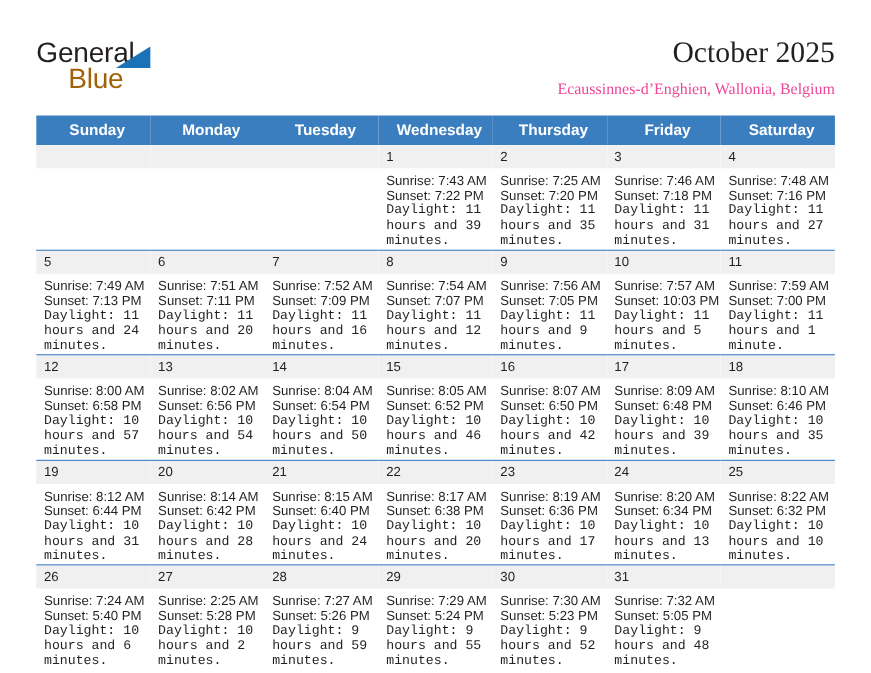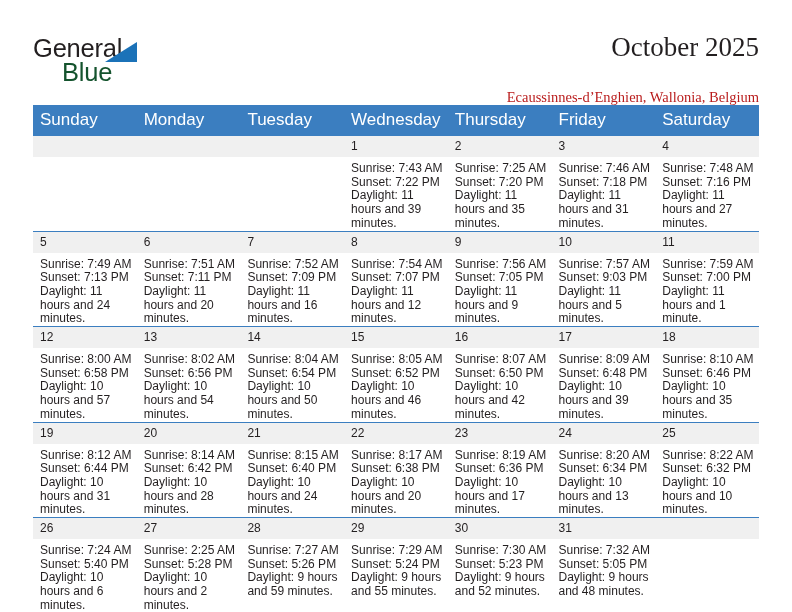--- a/index.html
+++ b/index.html
@@ -42,58 +42,58 @@
     width: 32px; height: 20px;
     background: #1b72b8;
     clip-path: polygon(0 100%, 100% 100%, 0 0);
     transform: scaleX(-1);
   }
   .logo-blue {
     position: absolute;
     left: 29px; top: 24px;
     font-size: 25.5px;
     letter-spacing: -0.2px;
-    color: #14532d;
+    color: #a16207;
     font-family: "Liberation Sans", sans-serif;
   }
 
   .titles {
     position: absolute;
     right: 0; top: 0;
     text-align: right;
     font-family: Liberation Serif, serif;
   }
   .cal-title {
     font-size: 27px;
     color: #231f20;
     line-height: 34px;
     white-space: nowrap;
   }
   .cal-subtitle {
     font-size: 14.5px;
-    color: #b91c1c;
+    color: #ec4899;
     line-height: 20px;
-    margin-top: 23px;
+    margin-top: 7px;
     white-space: nowrap;
   }
 
   
   .calendar {
     position: absolute;
     left: 33px; top: 105px;
     width: 726px;
     border-collapse: collapse;
     table-layout: fixed;
   }
   .calendar th {
     background: #3b7ec0;
     color: #ffffff;
-    font-size: 17px;
-    font-weight: normal;
-    text-align: left;
+    font-size: 14px;
+    font-weight: bold;
+    text-align: center;
     padding: 5px 0 6px 7px;
     height: 22px;
     border: none;
   }
   .calendar td {
     width: 103.71px;
     vertical-align: top;
     padding: 0;
     border: none;
     background: #ffffff;
@@ -111,21 +111,21 @@
   }
   td.empty .daynum { background: #f0f0f0; color: transparent; }
   td.empty .info { visibility: hidden; }
   .info {
     padding: 5px 5px 0 7px;
     font-size: 12px;
     line-height: 13.7px;
     color: #231f20;
   }
   .info div { white-space: nowrap; }
-  .info .wrap2 { white-space: normal; }
+  .info .wrap2 { white-space: normal; font-family: Liberation Mono, monospace; }
 </style>
 </head>
 <body>
 
 <div class="page">
 
   <div class="topbar">
 
     <div class="logo">
       <span class="logo-general">General</span>
@@ -249,21 +249,21 @@
             <div class="info">
               <div>Sunrise: 7:56 AM</div>
               <div>Sunset: 7:05 PM</div>
               <div class="wrap2">Daylight: 11 hours and 9 minutes.</div>
             </div>
           </td>
           <td class="">
             <div class="daynum">10</div>
             <div class="info">
               <div>Sunrise: 7:57 AM</div>
-              <div>Sunset: 9:03 PM</div>
+              <div>Sunset: 10:03 PM</div>
               <div class="wrap2">Daylight: 11 hours and 5 minutes.</div>
             </div>
           </td>
           <td class="">
             <div class="daynum">11</div>
             <div class="info">
               <div>Sunrise: 7:59 AM</div>
               <div>Sunset: 7:00 PM</div>
               <div class="wrap2">Daylight: 11 hours and 1 minute.</div>
             </div>

